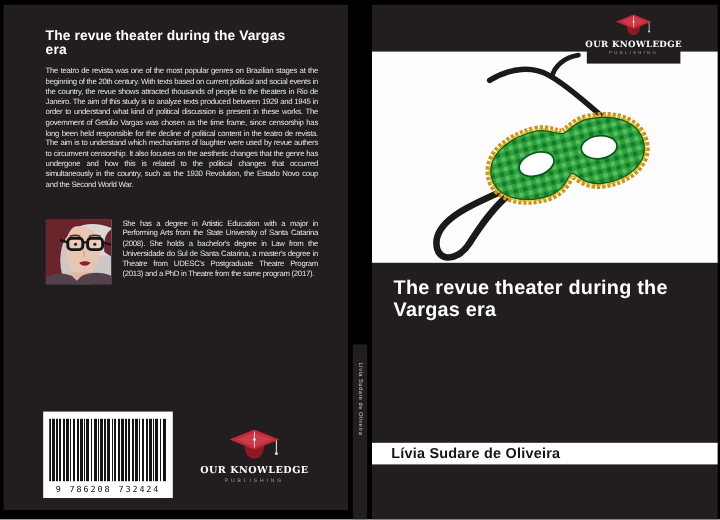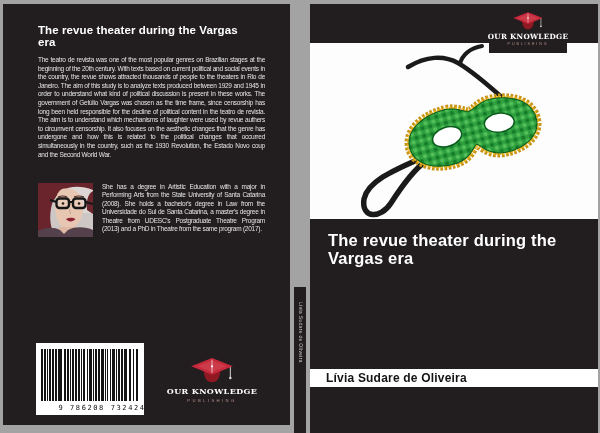--- a/index.html
+++ b/index.html
@@ -1,35 +1,35 @@
 <!DOCTYPE html>
 <html><head>
 <meta charset="utf-8">
 <style>
   html,body{margin:0;padding:0;background:#ffffff;}
-  .canvas{position:relative;width:600px;height:433px;background:#a3a3a3;overflow:hidden;
+  .canvas{position:relative;width:600px;height:433px;background:#000000;overflow:hidden;
           font-family:"Liberation Sans", sans-serif;}
   .panel{position:absolute;background:#221e1f;}
 
   
   .back-panel{left:3px;top:4px;width:287px;height:421px;}
   .back-title{position:absolute;left:35px;top:21px;width:206px;color:#ffffff;
               font-size:11.5px;line-height:11.6px;font-weight:bold;letter-spacing:0.1px;}
   .synopsis{position:absolute;left:35px;top:52px;width:227px;color:#e4e4e4;
             font-size:6.5px;line-height:8.6px;letter-spacing:-0.25px;text-align:justify;}
   .author-photo{position:absolute;left:35px;top:179px;width:55px;height:54px;overflow:hidden;}
   .bio{position:absolute;left:99px;top:179px;width:163px;color:#e4e4e4;
        font-size:6.5px;line-height:8.4px;letter-spacing:-0.25px;text-align:justify;}
 
   .barcode-box{position:absolute;left:33px;top:339px;width:108px;height:72px;background:#ffffff;}
   .bars{position:absolute;left:5px;top:6px;width:98px;height:52px;
         background:repeating-linear-gradient(90deg,#141414 0 1.5px,#ffffff 1.5px 2.5px,
         #141414 2.5px 5px,#ffffff 5px 6px,#141414 6px 7px,#ffffff 7px 8px,
         #141414 8px 10px,#ffffff 10px 11.5px);}
-  .isbn{position:absolute;left:12px;bottom:3px;width:100%;text-align:center;color:#111111;
+  .isbn{position:absolute;left:0;bottom:3px;width:100%;text-align:center;color:#111111;
         font-family:"DejaVu Sans Mono", monospace;font-size:7px;letter-spacing:1.6px;}
 
   .pub-logo{position:absolute;display:flex;flex-direction:column;align-items:center;}
   .back-logo{left:165px;top:352px;width:88px;}
   .pub-name{font-family:"DejaVu Serif", serif;font-weight:bold;color:#ffffff;
             font-size:8px;letter-spacing:0.4px;white-space:nowrap;margin-top:1px;}
   .pub-tag{color:#bb9090;font-size:4.2px;letter-spacing:2.4px;white-space:nowrap;margin-top:1.5px;}
 
   
   .spine-dark{left:294px;top:287px;width:12px;height:146px;}

